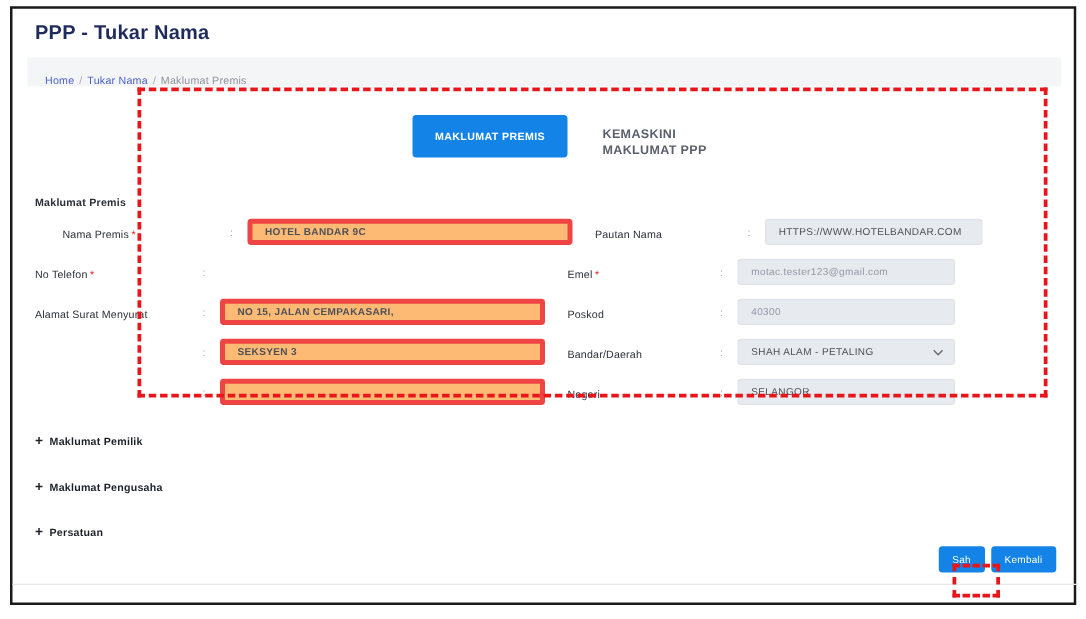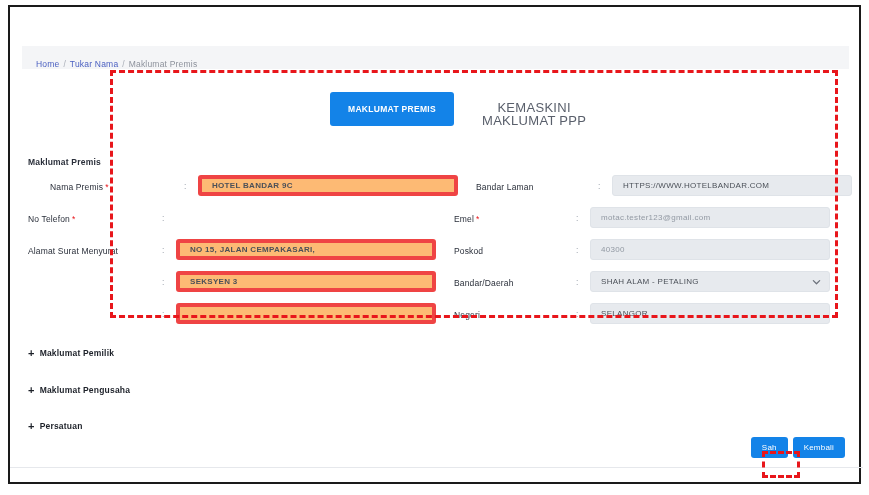--- a/index.html
+++ b/index.html
@@ -105,25 +105,26 @@
     font-weight: bold;
     letter-spacing: 0.3px;
     padding: 11px 16px;
     border-radius: 3px;
     text-align: center;
     line-height: 12px;
     min-width: 92px;
   }
   .tab-inactive {
     color: #595f6b;
-    font-size: 13px;
+    font-size: 10px;
     letter-spacing: 0.3px;
     padding: 9px 8px;
-    text-align: center;
+    text-align: left;
     line-height: 13px;
+    font-weight: bold;
   }
 
   
   .form-area {
     position: absolute;
     left: 0;
     top: 140px;
     width: 853px;
   }
   .section-heading {
@@ -195,21 +196,21 @@
     color: #4b5058;
     letter-spacing: 0.3px;
     overflow: hidden;
     white-space: nowrap;
     text-align: center;
   }
   .field-r {
     position: absolute;
     left: 580px;
     top: 0px;
-    width: 240px;
+    width: 174px;
     height: 21px;
     box-sizing: border-box;
     background: #e7eaee;
     border: 1px solid #dfe3e8;
     border-radius: 3px;
     display: flex;
     align-items: center;
     padding-left: 10px;
     font-size: 8px;
     color: #4b5058;
@@ -288,20 +289,21 @@
     height: 1px;
     background: #e6e8ec;
   }
 </style>
 </head>
 <body>
 
 <div class="screen">
   <div class="card">
 
+    <div class="page-title">PPP - Tukar Nama</div>
 
     <div class="breadcrumb">
       <span class="crumb-link">Home</span>
       <span class="crumb-sep">/</span>
       <span class="crumb-link">Tukar Nama</span>
       <span class="crumb-sep">/</span>
       <span class="crumb-current">Maklumat Premis</span>
     </div>
 
     <div class="tabs">
@@ -312,21 +314,21 @@
       </div>
     </div>
 
     <div class="form-area">
       <div class="section-heading">Maklumat Premis</div>
 
       <div class="row" style="top:28px;margin-left:22px;">
         <div class="lbl"><span>Nama Premis</span><span class="req">*</span></div>
         <div class="colon">:</div>
         <div class="field">HOTEL BANDAR 9C</div>
-        <div class="lbl-r">Bandar Laman</div>
+        <div class="lbl-r">Pautan Nama</div>
         <div class="colon-r">:</div>
         <div class="field-r">HTTPS://WWW.HOTELBANDAR.COM</div>
       </div>
 
       <div class="row" style="top:60px;">
         <div class="lbl"><span>No Telefon</span><span class="req">*</span></div>
         <div class="colon">:</div>
         <div class="lbl-r"><span>Emel</span><span class="req">*</span></div>
         <div class="colon-r">:</div>
         <div class="field-r muted">motac.tester123@gmail.com</div>

